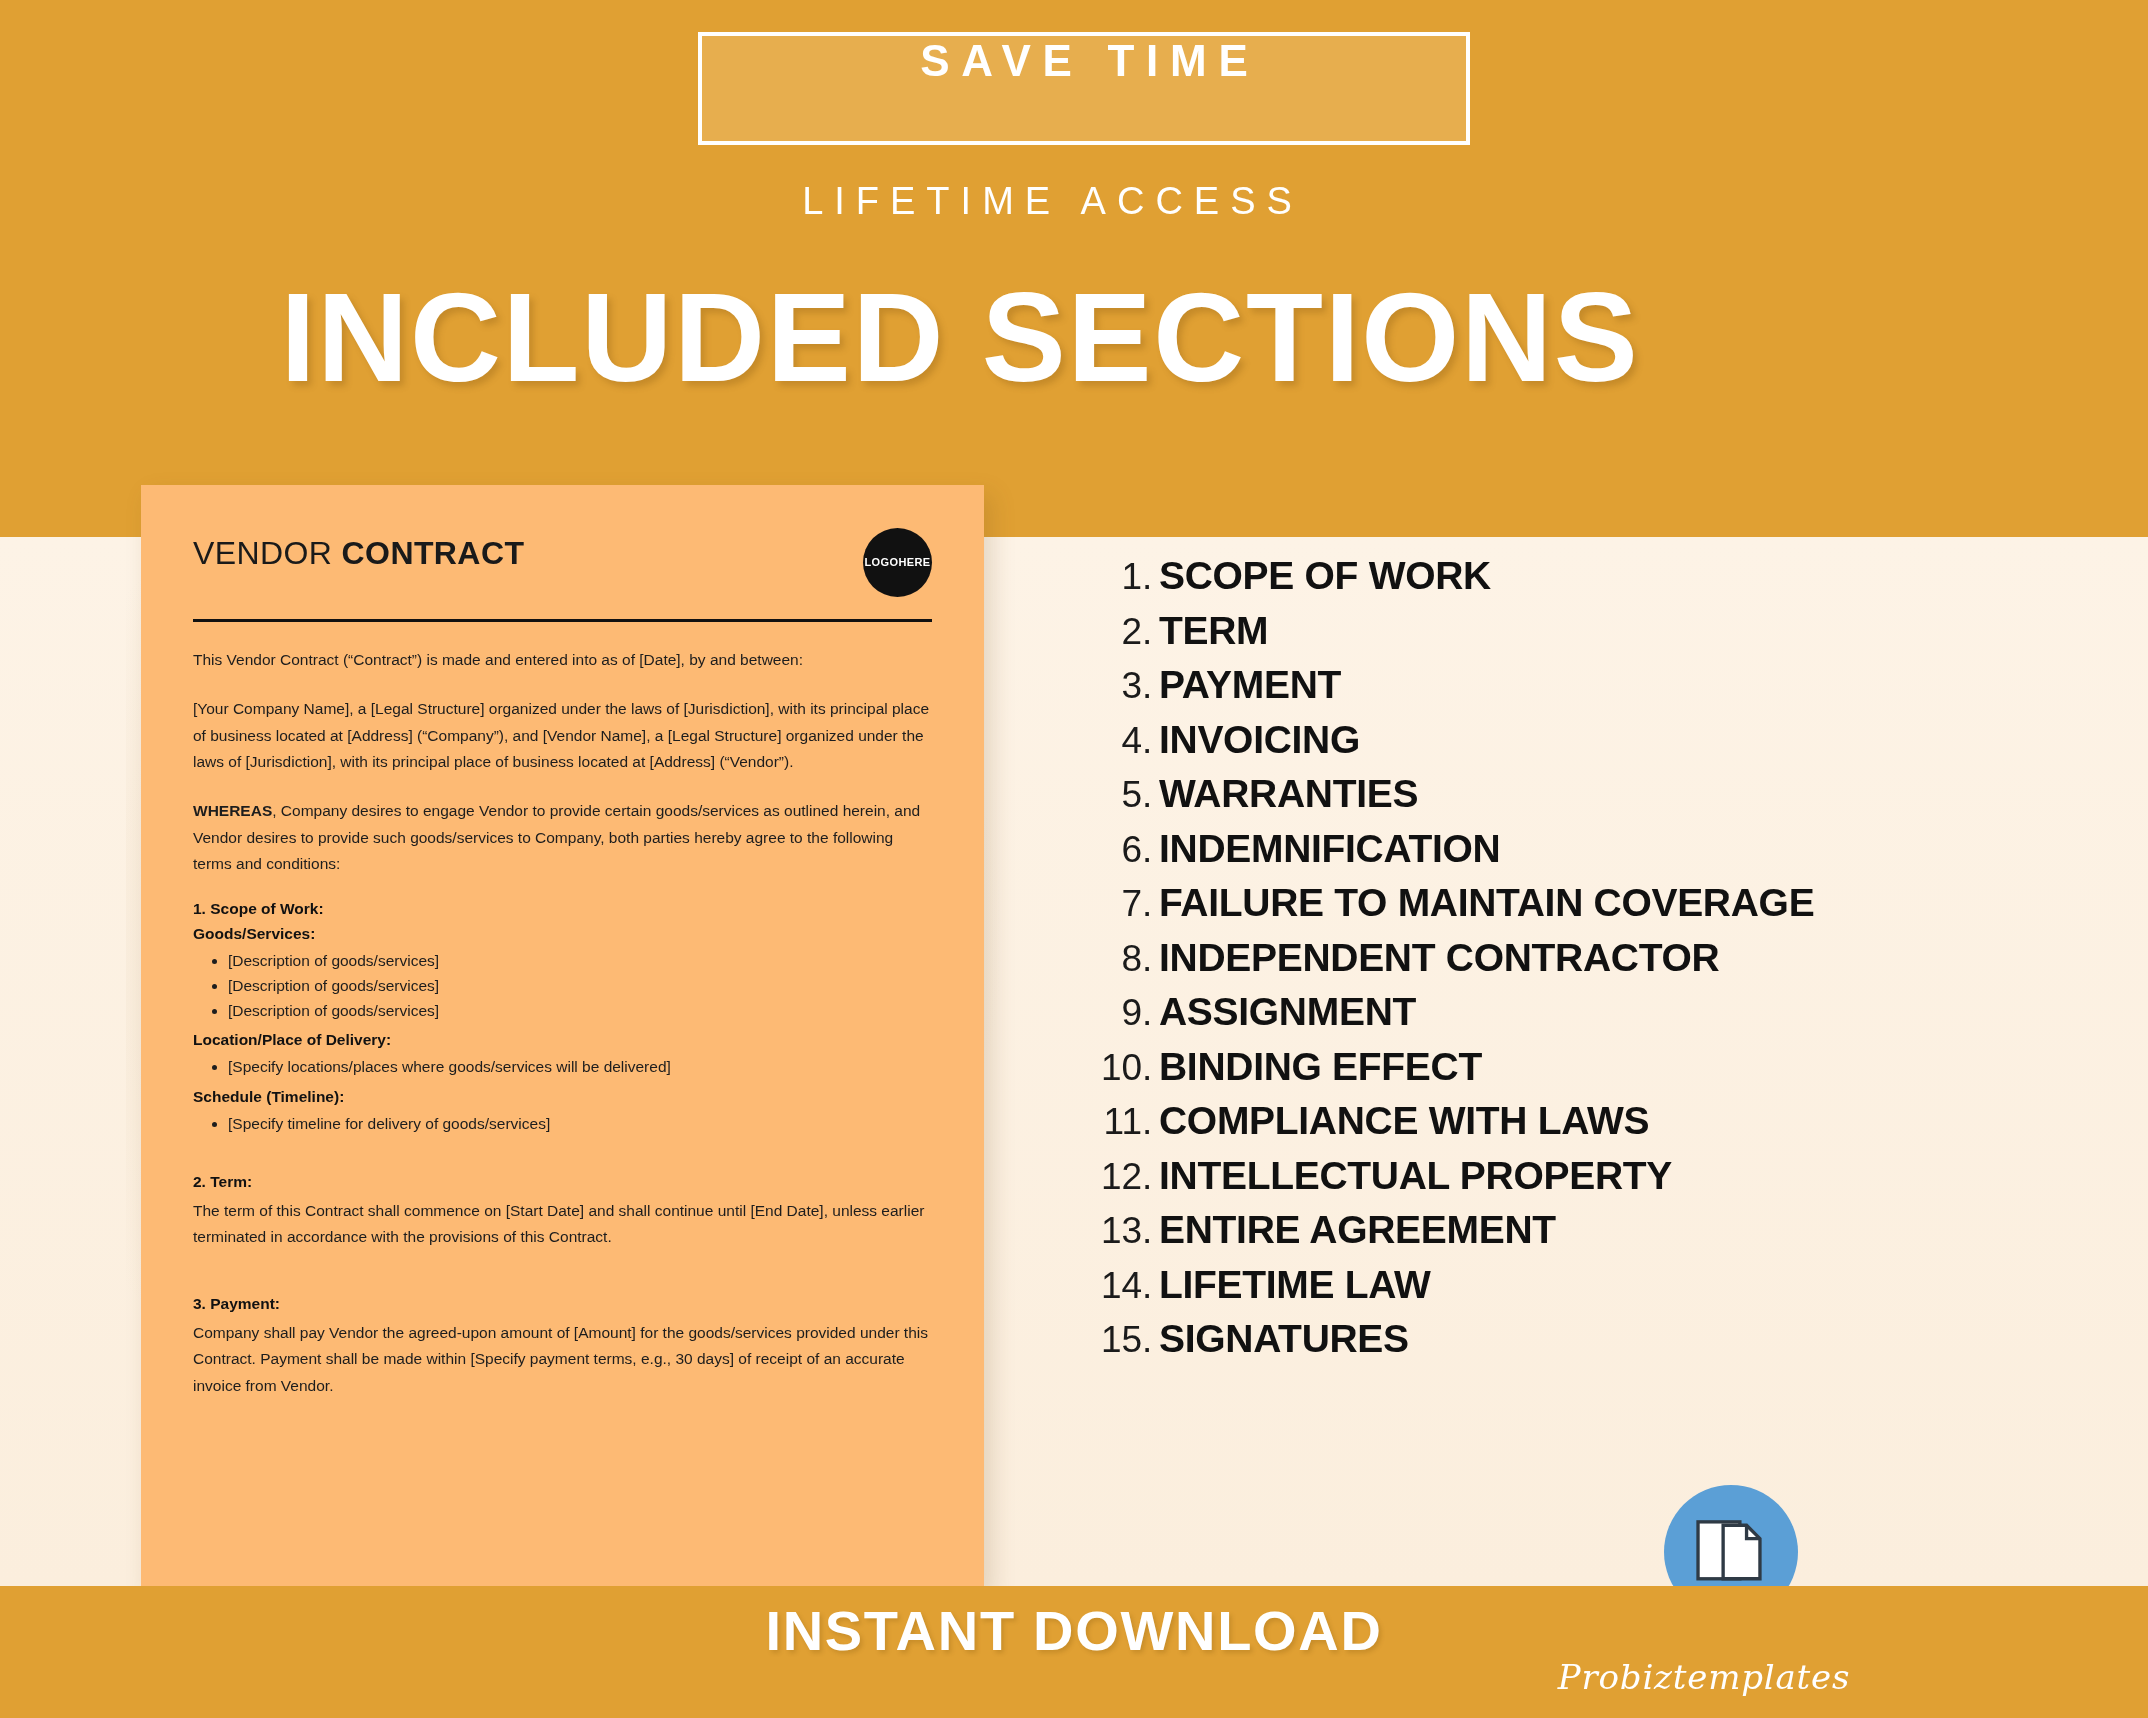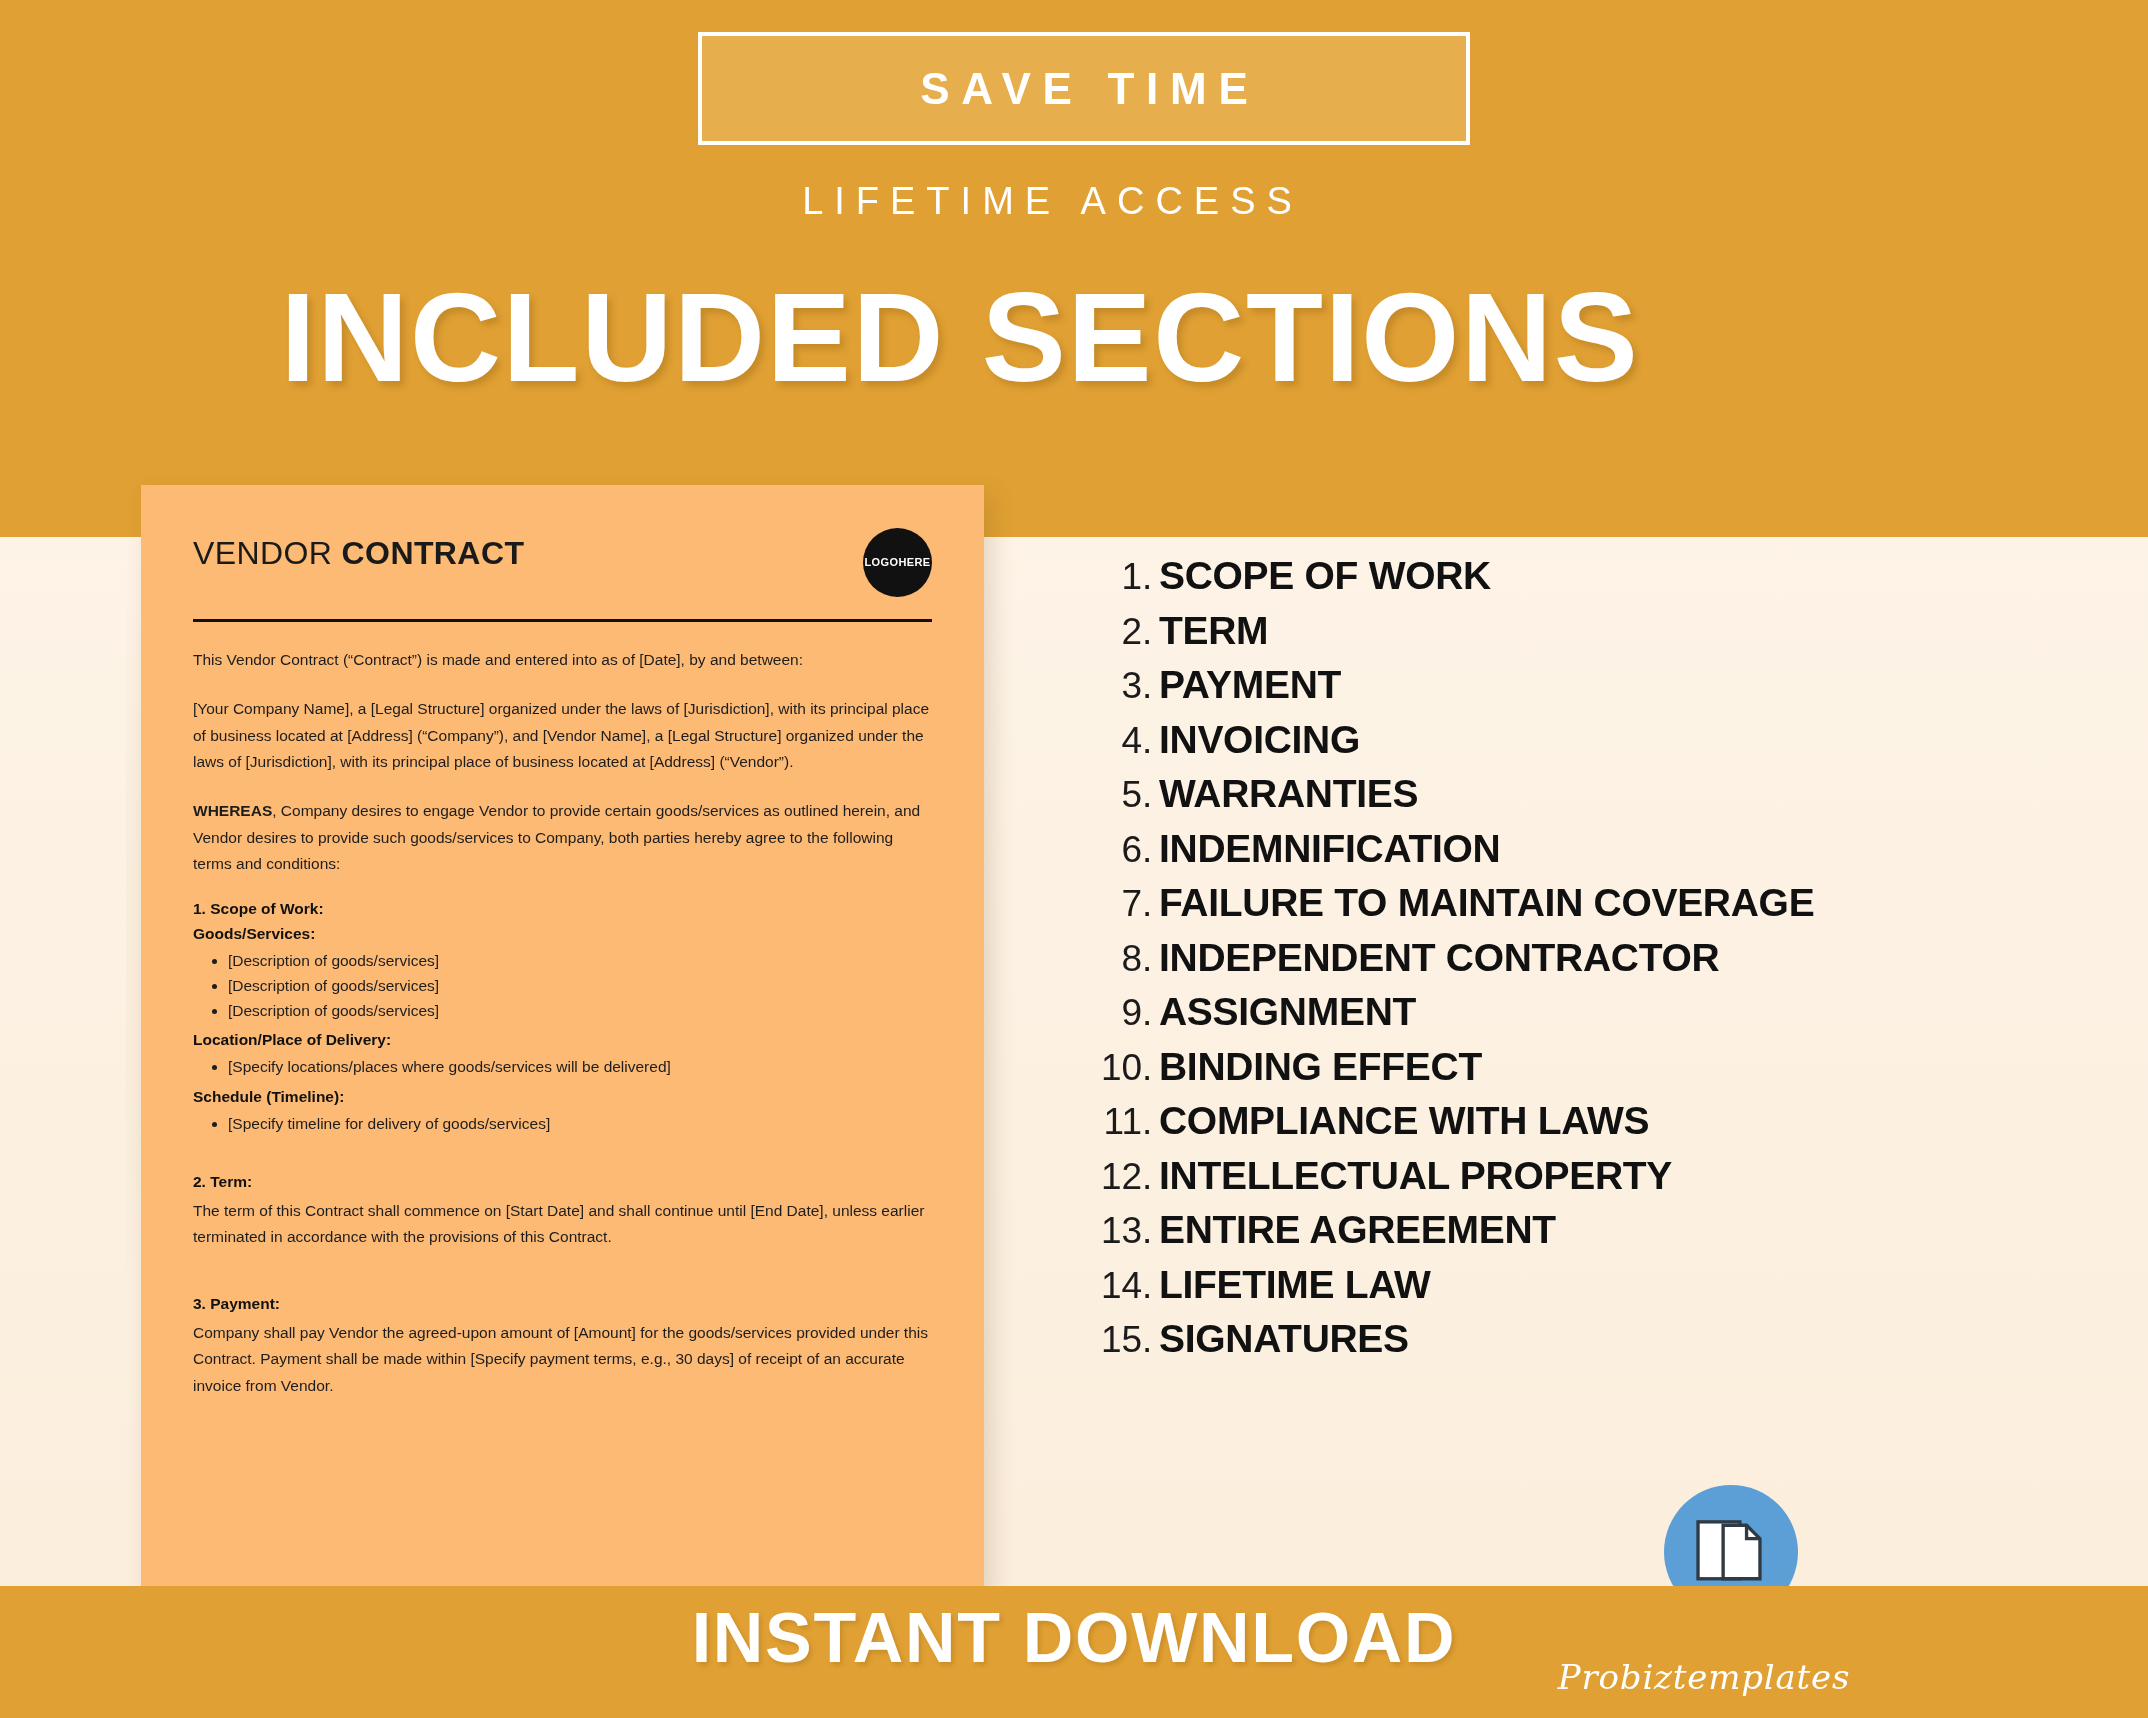--- a/index.html
+++ b/index.html
@@ -22,21 +22,21 @@
     height: 537px;
     background: #e0a033;
   }
   .save-time-box {
     position: absolute;
     left: 698px; top: 32px;
     width: 772px; height: 113px;
     border: 4.2px solid #ffffff;
     background: #e7ae4e;
     display: flex;
-    align-items: center;
+    align-items: flex-start;
     justify-content: center;
   }
   .save-time-text {
     color: #ffffff;
     font-size: 44px;
     font-weight: bold;
     letter-spacing: 11.7px;
     text-indent: 11.7px;
   }
   .lifetime {
@@ -194,21 +194,21 @@
     left: 0; top: 1586px;
     width: 2148px; height: 133px;
     background: #e0a033;
   }
   .instant-download {
     position: absolute;
     left: 0; top: 1598px;
     width: 2148px;
     text-align: center;
     color: #ffffff;
-    font-size: 70px;
+    font-size: 56px;
     font-weight: bold;
     letter-spacing: 1.7px;
     text-shadow: 2.5px 3.4px 4.2px rgba(120,76,10,0.22);
   }
   .brand {
     position: absolute;
     left: 1536px; top: 1657px;
     width: 336px;
     text-align: center;
     color: #ffffff;

